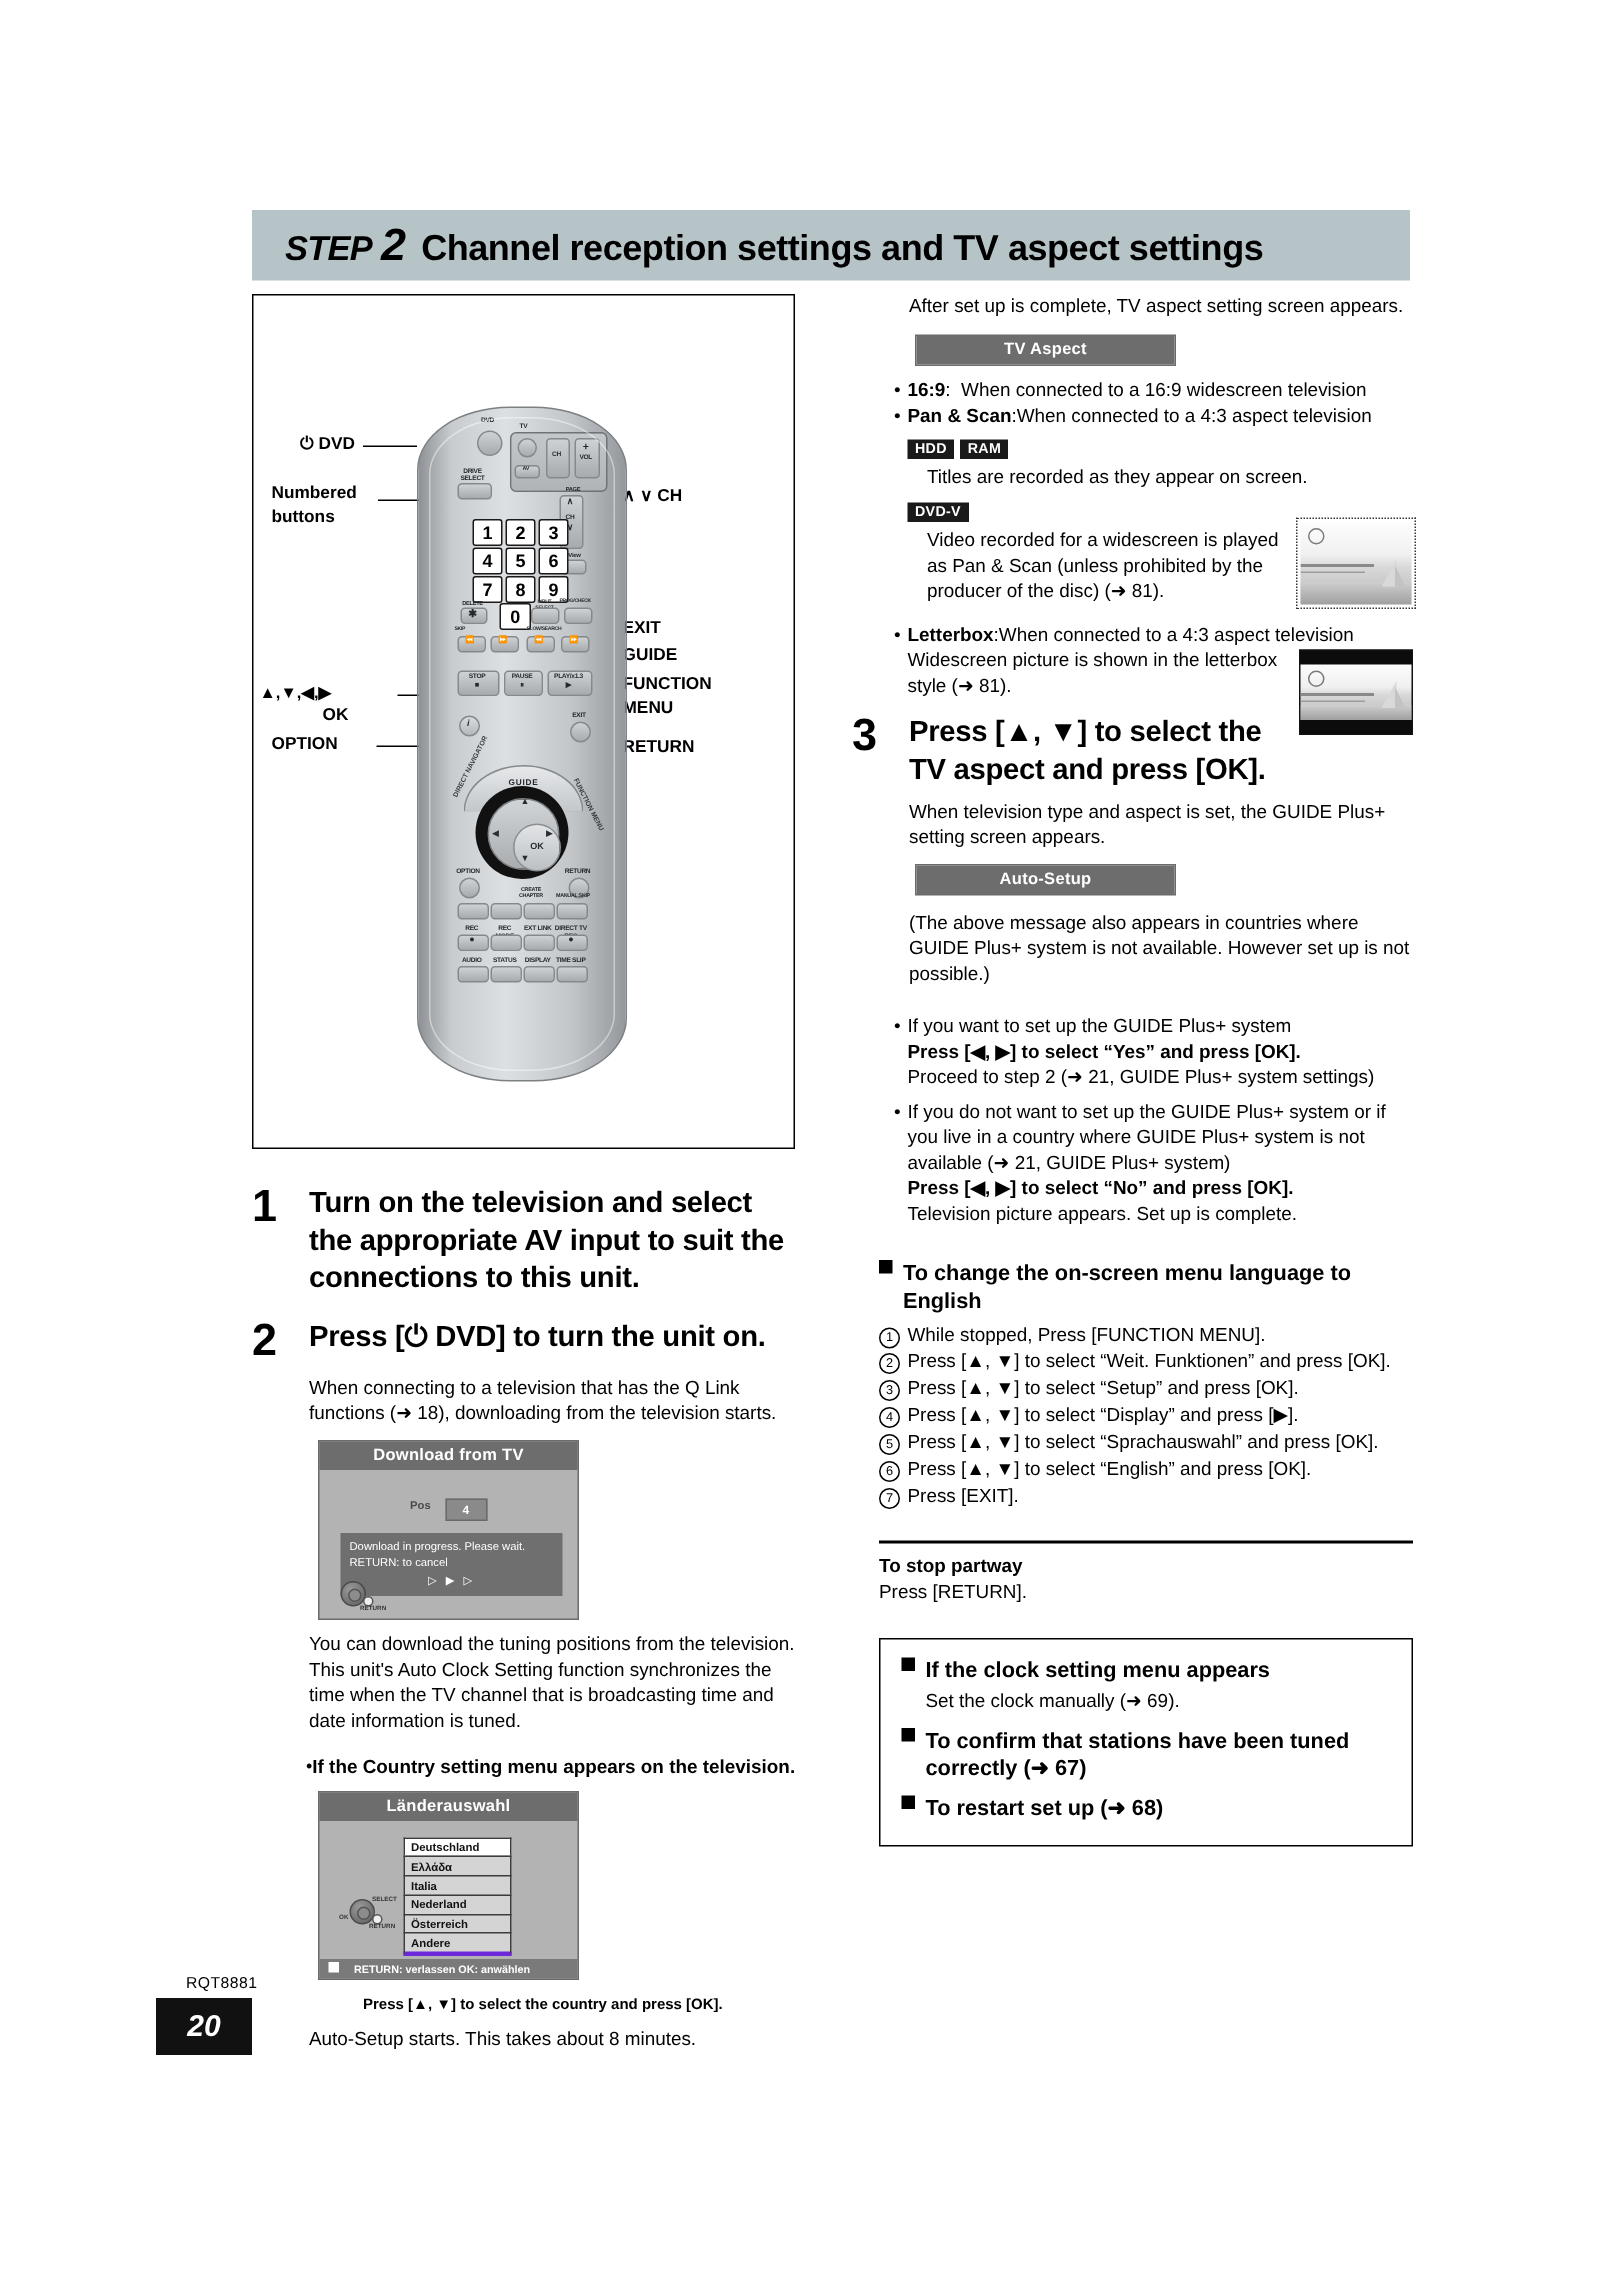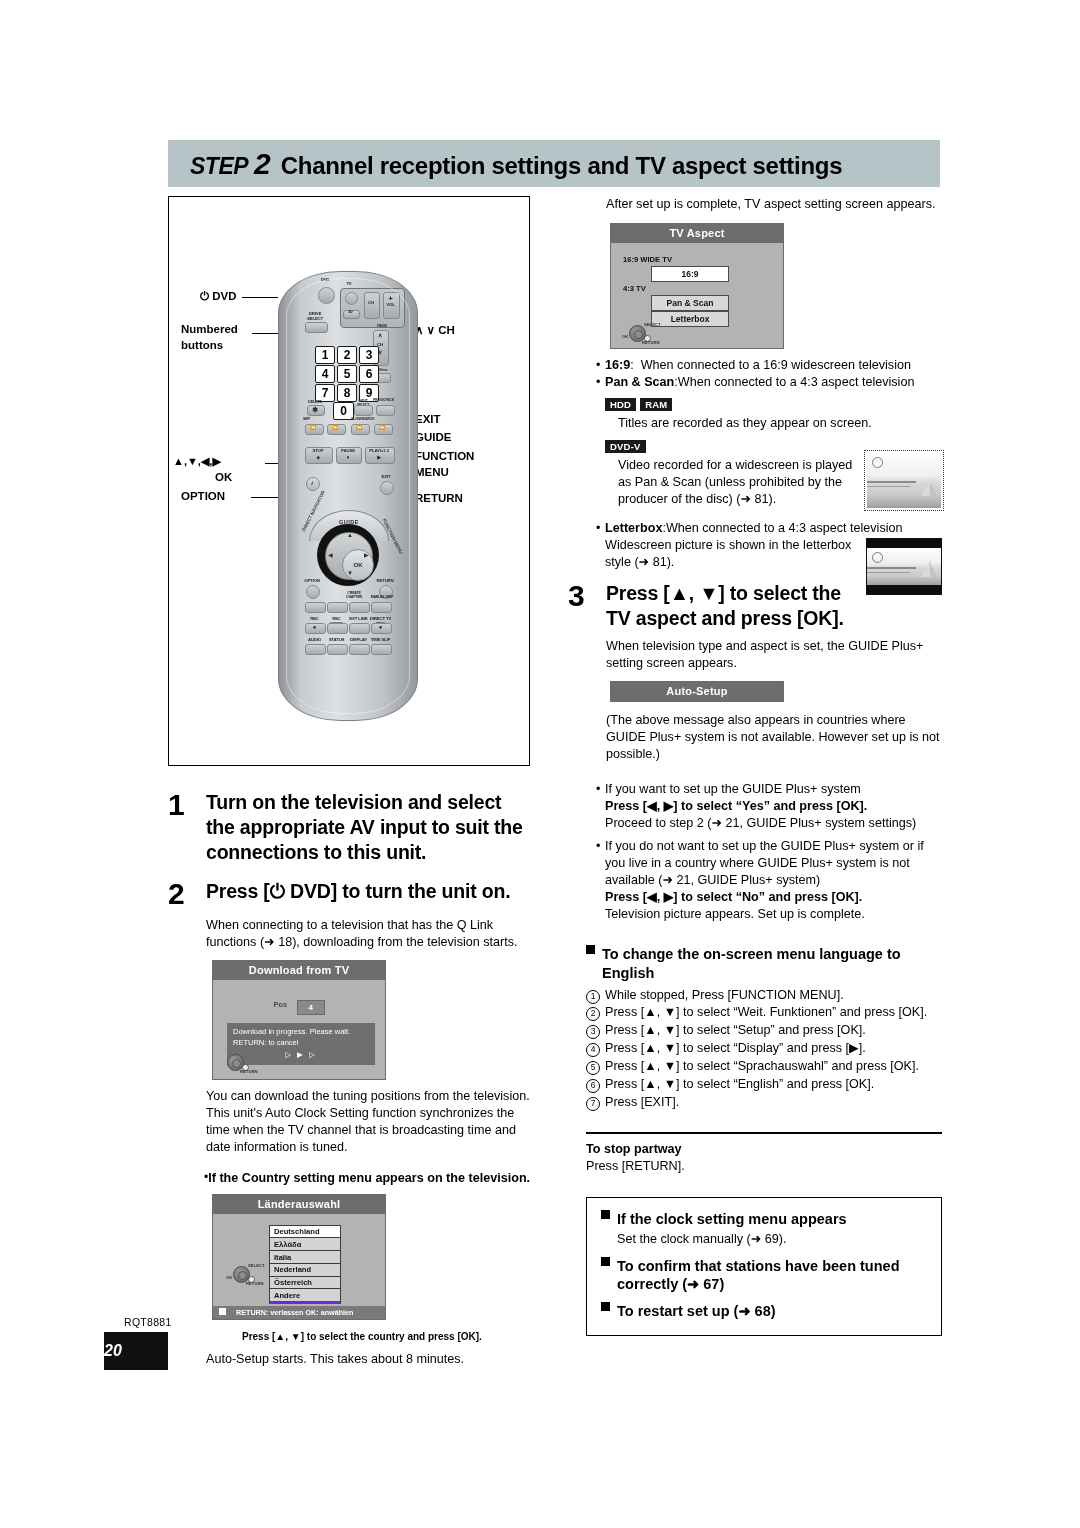--- a/index.html
+++ b/index.html
@@ -198,21 +198,21 @@
     margin-right:5px; vertical-align:0px;
   }
   .rule { height:2px; background:#000; }
   .boxed { border:1px solid #000; padding:12px 16px 14px 14px; }
 
   
   .rqt { position:absolute; left:124px; top:1316px; font-size:10.5px; letter-spacing:0.3px; }
   .pagenum {
     position:absolute; left:104px; top:1332px; width:64px; height:38px;
     background:#111; color:#fff; font-style:italic; font-weight:bold;
-    font-size:16px; line-height:38px;
+    font-size:20px; text-align:center; line-height:38px;
   }
 </style>
 </head>
 <body>
 
 <div class="page">
 
   <div class="hdr">
     <div class="hdr-inner">
       <span class="hdr-step">STEP</span>
@@ -451,34 +451,20 @@
     <div class="bold-s" style="margin:10px 0 0 38px; width:324px;">Press [▲, ▼] to select the country and press [OK].</div>
     <div class="body" style="margin:8px 0 0 38px; width:324px;">Auto-Setup starts. This takes about 8 minutes.</div>
   </div>
 
   <div class="rightcol">
 
     <div class="rbody" style="margin-left:38px; width:340px;">After set up is complete, TV aspect setting screen appears.</div>
 
     <div class="osd" style="margin:10px 0 0 42px; width:172px;">
       <div class="osd-title">TV Aspect</div>
-      <div class="osd-body" style="height:105px; position:relative; padding:0;">
-        <div style="position:absolute; left:12px; top:12px; font-size:7.6px; font-weight:bold; color:#111;">16:9 WIDE TV</div>
-        <div class="osd-btn sel" style="position:absolute; left:40px; top:23px; width:76px;">16:9</div>
-        <div style="position:absolute; left:12px; top:41px; font-size:7.6px; font-weight:bold; color:#111;">4:3 TV</div>
-        <div class="osd-btn" style="position:absolute; left:40px; top:52px; width:76px;">Pan &amp; Scan</div>
-        <div class="osd-btn" style="position:absolute; left:40px; top:68px; width:76px;">Letterbox</div>
-        <div class="osd-remote" style="left:12px; top:80px;">
-          <div class="knob"></div>
-          <div class="dot"></div>
-          <div class="t1">SELECT</div>
-          <div class="t2">RETURN</div>
-          <div class="t3">OK</div>
-        </div>
-      </div>
     </div>
 
     <div style="margin:8px 0 0 28px; width:350px; position:relative;">
       <div class="li">
         <span class="bu">•</span>
         <span><b>16:9</b><span>:</span>&nbsp; <span>When connected to a 16:9 widescreen television</span></span>
       </div>
       <div class="li">
         <span class="bu">•</span>
         <span><b>Pan &amp; Scan</b><span>:</span><span>When connected to a 4:3 aspect television</span></span>

